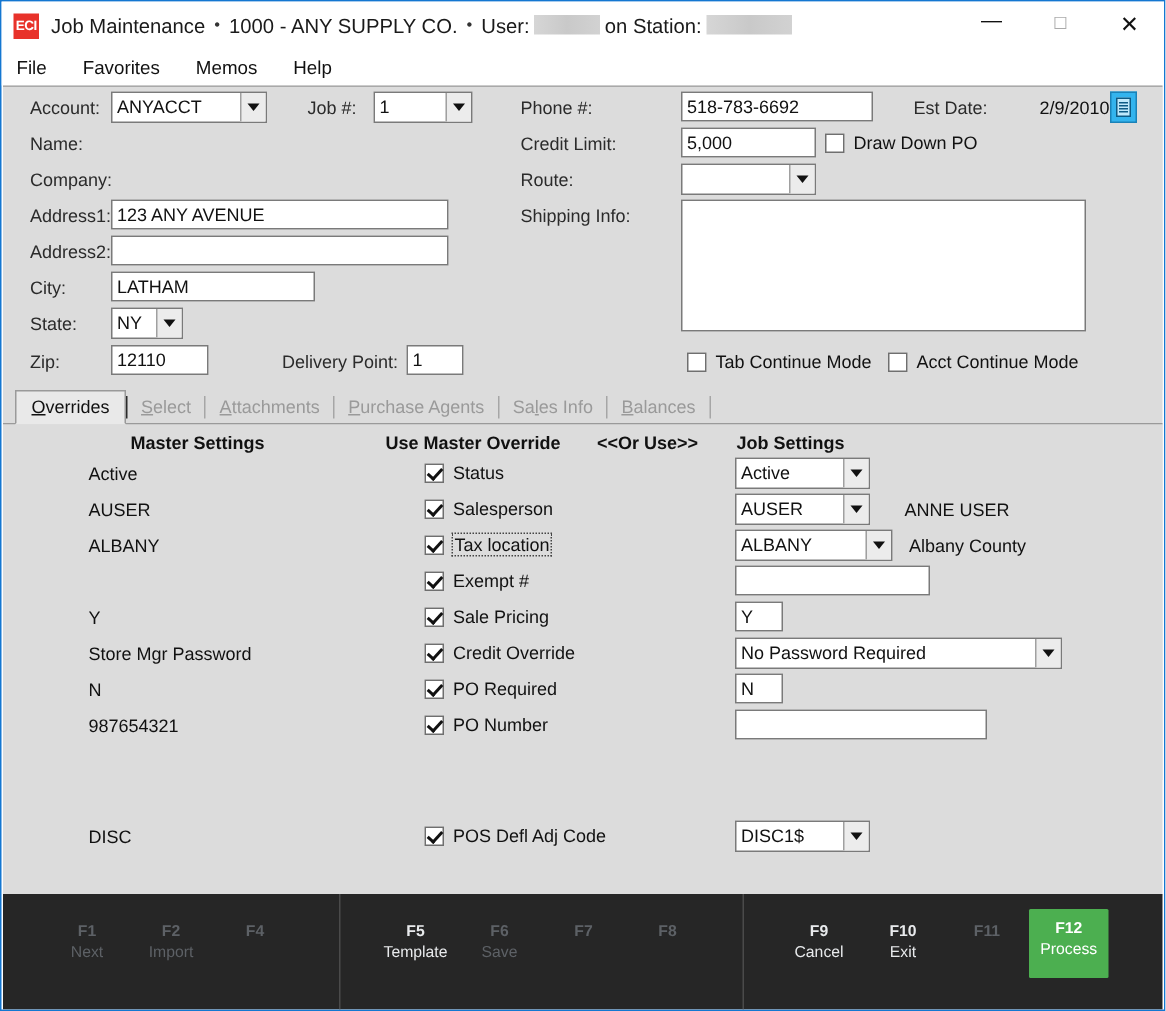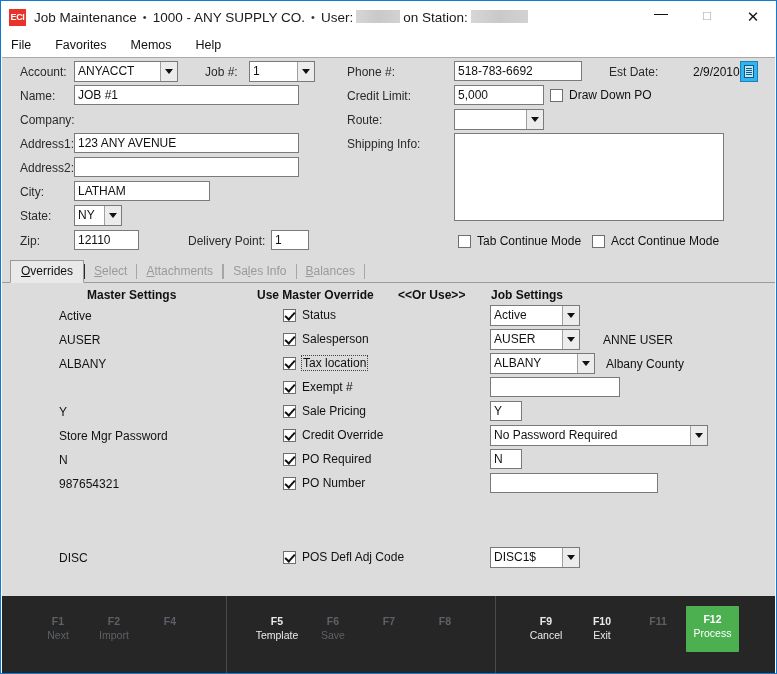--- a/index.html
+++ b/index.html
@@ -374,21 +374,20 @@
         <div class="carrow"></div>
       </div>
 
       <div class="lbl" style="left:203px; top:7px;">Job #:</div>
       <div class="combo" style="left:247px; top:3px; width:66px;">
         <div class="cv">1</div>
         <div class="carrow"></div>
       </div>
 
       <div class="lbl" style="left:18px; top:31px;">Name:</div>
-      <div class="tb" style="left:72px; top:27px; width:225px;">JOB #1</div>
 
       <div class="lbl" style="left:18px; top:55px;">Company:</div>
 
       <div class="lbl" style="left:18px; top:79px;">Address1:</div>
       <div class="tb" style="left:72px; top:75px; width:225px;">123 ANY AVENUE</div>
 
       <div class="lbl" style="left:18px; top:103px;">Address2:</div>
       <div class="tb" style="left:72px; top:99px; width:225px;"></div>
 
       <div class="lbl" style="left:18px; top:127px;">City:</div>
@@ -448,20 +447,21 @@
       </div>
     </div>
 
     <div class="tabstrip">
       <div class="tab active"><span class="ul">O</span><span>verrides</span></div>
       <div class="tabdiv strong"></div>
       <div class="tab"><span class="ul">S</span><span>elect</span></div>
       <div class="tabdiv"></div>
       <div class="tab"><span class="ul">A</span><span>ttachments</span></div>
       <div class="tabdiv"></div>
+      <div class="tab"><span class="ul">P</span><span>urchase Agents</span></div>
       <div class="tabdiv"></div>
       <div class="tab"><span>Sa</span><span class="ul">l</span><span>es Info</span></div>
       <div class="tabdiv"></div>
       <div class="tab"><span class="ul">B</span><span>alances</span></div>
       <div class="tabdiv"></div>
     </div>
 
     <div class="overrides">
       <div class="colhead" style="left:85px; top:5px;">Master Settings</div>
       <div class="colhead" style="left:255px; top:5px;">Use Master Override</div>

